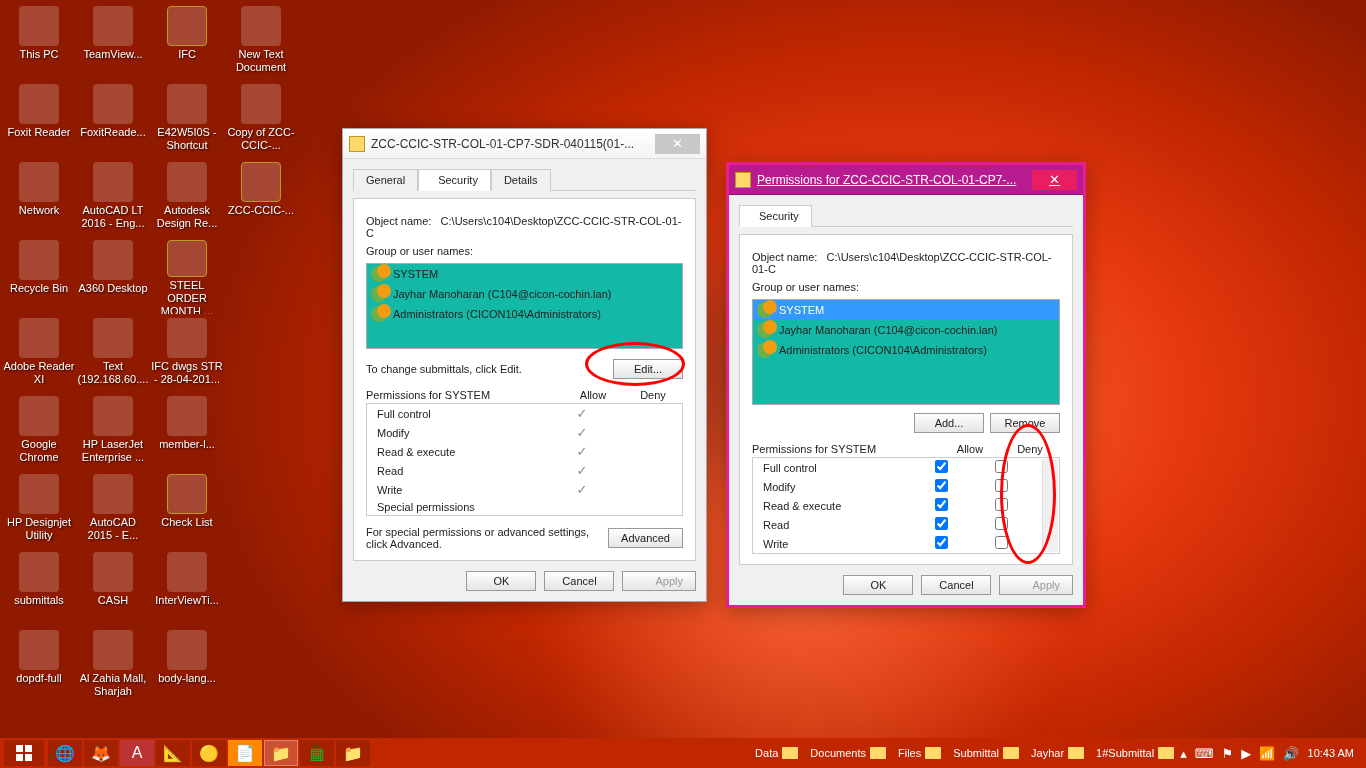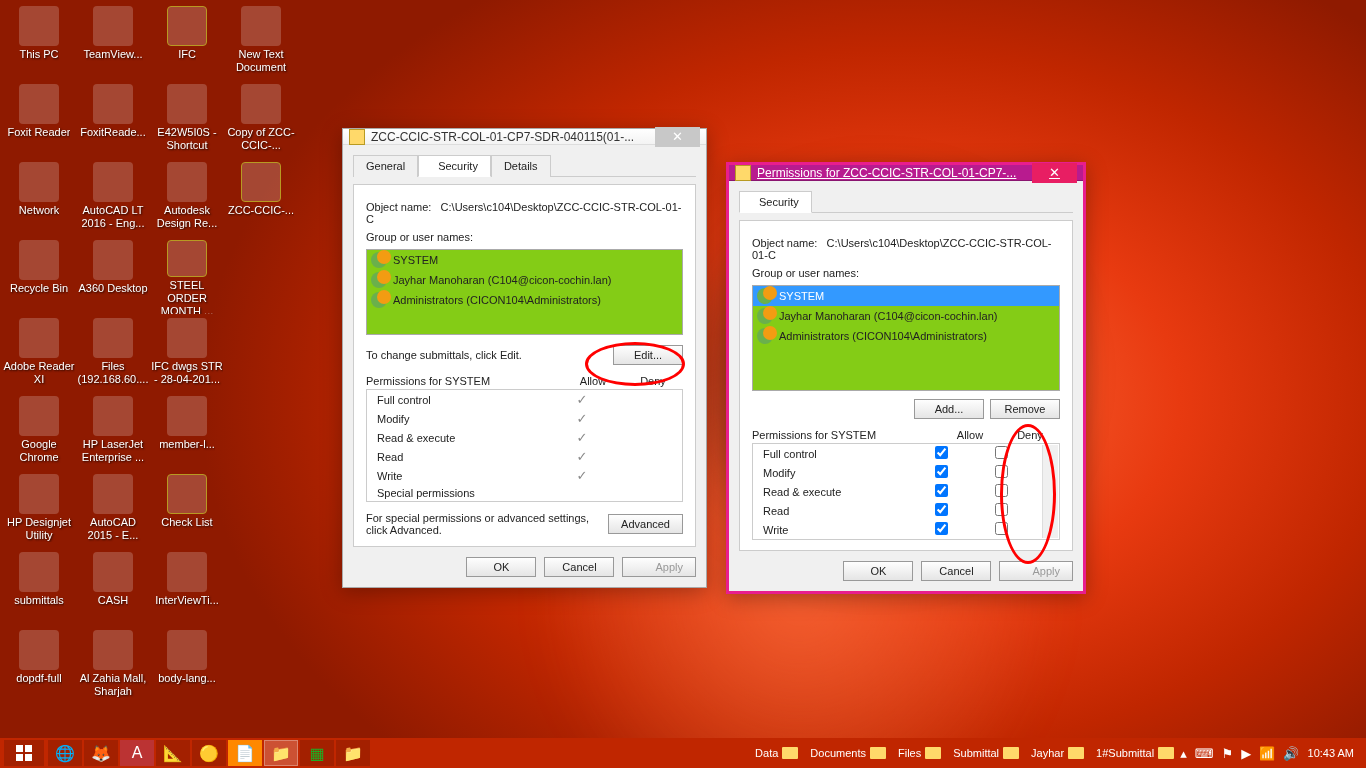--- a/index.html
+++ b/index.html
@@ -8,33 +8,33 @@
 .desktop-bg { position: absolute; inset: 0; background: radial-gradient(ellipse 700px 500px at 900px 400px, #ff6a3a 0%, #e83a10 40%, #c02600 70%, #8f1a00 100%); }
 .desktop-bg::before { content:""; position:absolute; left:450px; top:350px; width:700px; height:500px; border-radius:50%; background: radial-gradient(circle, rgba(255,120,70,.6), transparent 60%); filter: blur(20px);}
 .desktop-bg::after { content:""; position:absolute; left:700px; top:200px; width:350px; height:350px; border-radius:50%; background: rgba(60,20,10,.4); filter: blur(30px);}
 
 .desktop-icons { position: absolute; top: 2px; left: 2px; display: grid; grid-template-columns: repeat(4, 74px); grid-auto-rows: 78px; gap: 0; z-index: 1; }
 .dicon { width: 74px; height: 78px; display: flex; flex-direction: column; align-items: center; justify-content: flex-start; padding-top: 4px; cursor: pointer; }
 .dicon .glyph { width: 40px; height: 40px; background: #fff3; border-radius: 4px; display:flex; align-items:center; justify-content:center; font-size:22px; }
 .dicon .label { color: #fff; font-size: 11px; text-align: center; margin-top: 2px; text-shadow: 1px 1px 2px rgba(0,0,0,.8); line-height: 13px; max-width: 72px; overflow: hidden; }
 
 .window { position: absolute; background: #f0f0f0; border: 1px solid #aaa; box-shadow: 0 4px 20px rgba(0,0,0,.3); z-index: 10; }
-.titlebar { height: 16px; background: linear-gradient(#fff,#f3f3f3); display:flex; align-items:center; padding: 0 6px; border-bottom: 1px solid #ddd; }
+.titlebar { height: 30px; background: linear-gradient(#fff,#f3f3f3); display:flex; align-items:center; padding: 0 6px; border-bottom: 1px solid #ddd; }
 .titlebar .t-icon { width:16px; height:16px; background:#ffd96a; border:1px solid #b89a22; margin-right:6px; }
 .titlebar .t-text { flex:1; font-size:12px; color:#333; white-space:nowrap; overflow:hidden; text-overflow:ellipsis; }
 .titlebar .t-close { width:45px; height:20px; background:#c8c8c8; color:#fff; display:flex; align-items:center; justify-content:center; font-size:13px; cursor:pointer; }
 .win-body { padding: 8px 10px 10px; font-size: 11px; color:#222; }
 
 .tabs { display:flex; gap:0; margin-bottom: 8px; border-bottom:1px solid #ccc; position:relative; top:1px;}
 .tab { padding:4px 12px; background:#f0f0f0; border:1px solid #ccc; border-bottom:none; font-size:11px; cursor:pointer; position:relative; top:1px; }
 .tab.active { background:#fff; border-bottom:1px solid #fff; z-index:1;padding-left:19px; }
 .panel { background:#fff; border:1px solid #ccc; padding:10px 12px; }
 
 .field-row { margin: 6px 0; font-size:11px; }
-.listbox { border:1px solid #aaa; background:#84cc16; height:86px; margin-top:3px; overflow:auto; }
+.listbox { border:1px solid #aaa; background:#14b8a6; height:86px; margin-top:3px; overflow:auto; }
 .listbox .item { padding:2px 4px; display:flex; align-items:center; gap:6px; font-size:11px; cursor:pointer; }
 .listbox .item.selected { background:#3399ff; color:#fff; }
 .u-icon { width:16px; height:16px; display:inline-block; background:#6ab04c; border-radius:50%; position:relative; }
 .u-icon.multi::after { content:""; position:absolute; left:6px; top:-2px; width:14px; height:14px; background:#f39c12; border-radius:50%; }
 
 .btn { display:inline-block; min-width:70px; padding:3px 12px; font-size:11px; background:linear-gradient(#fefefe,#e5e5e5); border:1px solid #999; cursor:pointer; text-align:center; }
 .btn.disabled { color:#999; cursor:default;padding-left:32px; }
 
 .perm-header { display:flex; font-size:11px; margin-top:10px; }
 .perm-header .ph-name{ flex:1; }
@@ -143,21 +143,21 @@
       <div class="glyph folder-glyph"></div>
       <div class="label">STEEL ORDER MONTH ...</div>
     </div>
     <div></div>
     <div class="dicon">
       <div class="glyph red-glyph"></div>
       <div class="label">Adobe Reader XI</div>
     </div>
     <div class="dicon">
       <div class="glyph app-glyph"></div>
-      <div class="label">Files (192.168.60....</div>
+      <div class="label">Text (192.168.60....</div>
     </div>
     <div class="dicon">
       <div class="glyph app-glyph"></div>
       <div class="label">IFC dwgs STR - 28-04-201...</div>
     </div>
     <div></div>
     <div class="dicon">
       <div class="glyph blue-glyph"></div>
       <div class="label">Google Chrome</div>
     </div>

